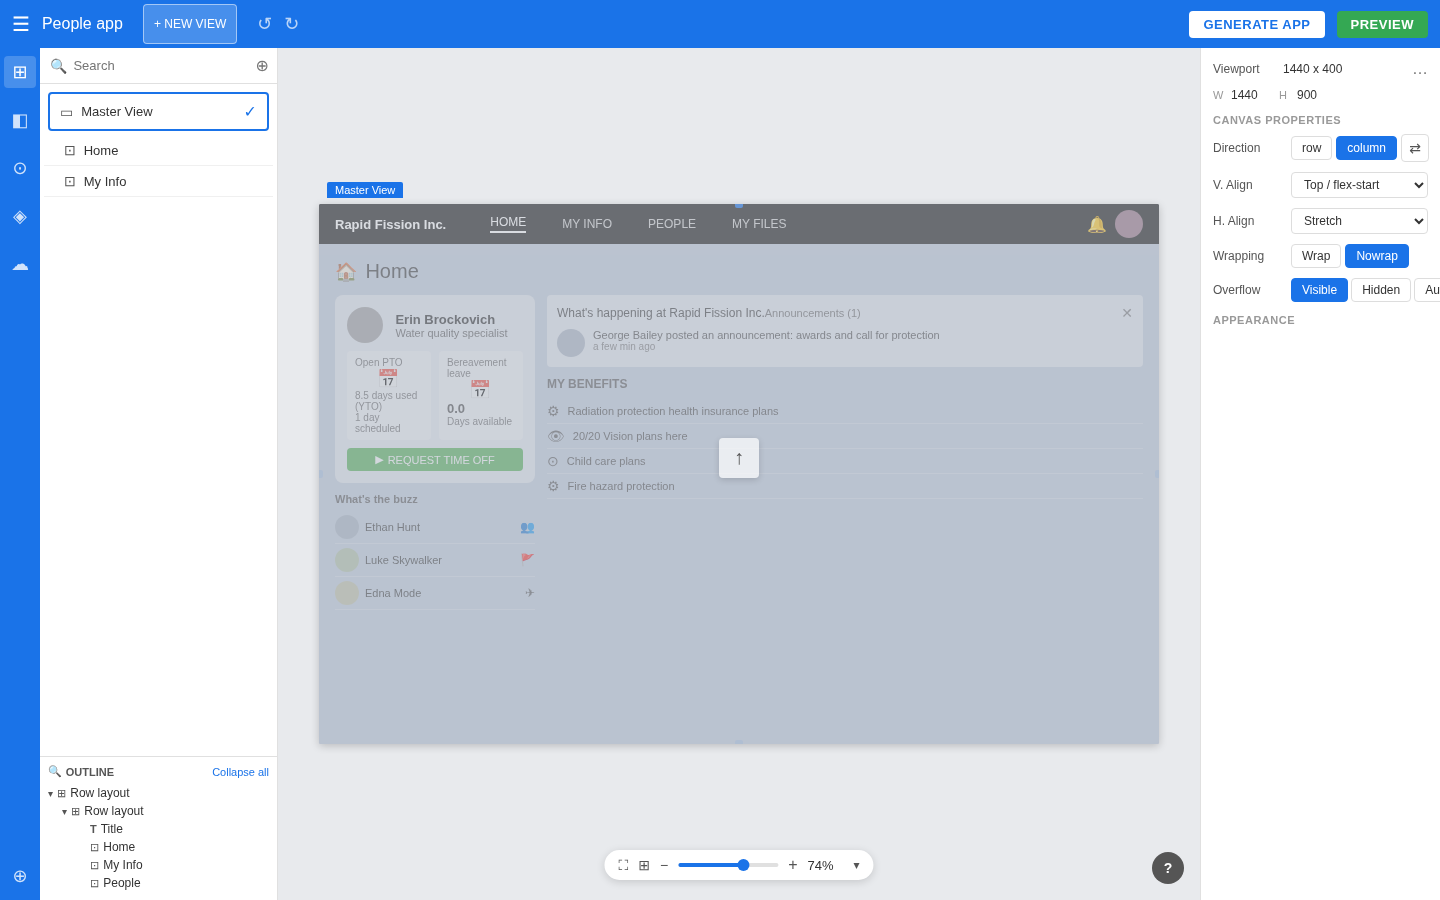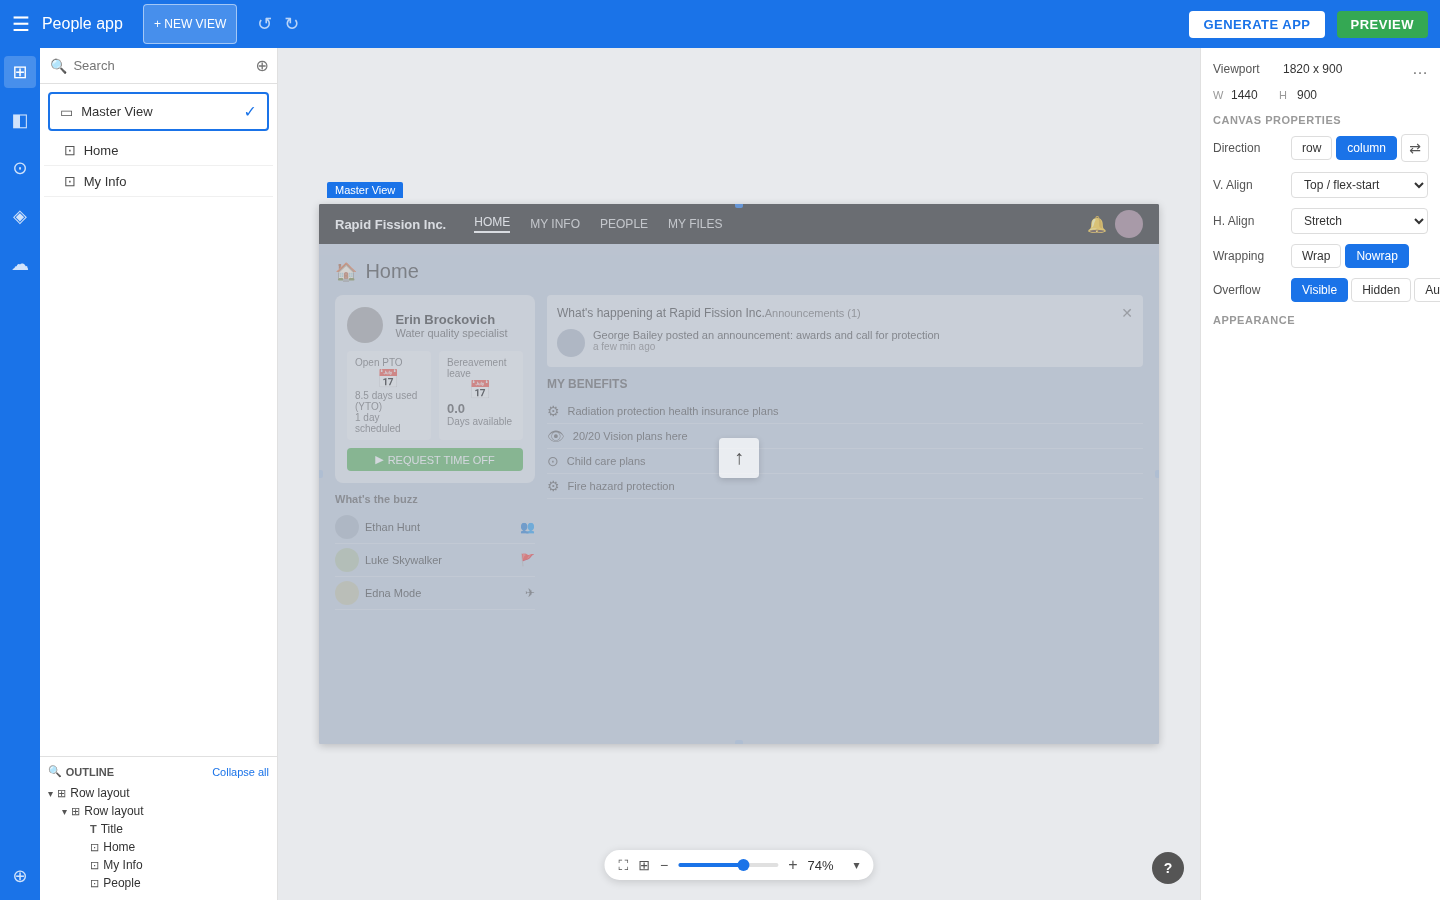--- a/index.html
+++ b/index.html
@@ -225,21 +225,21 @@
     .handle-right { width: 8px; height: 8px; right: -4px; top: 50%; transform: translateY(-50%); }
 
     
     .preview-nav {
       background: #212121;
       color: white;
       display: flex;
       align-items: center;
       padding: 0 16px;
       height: 40px;
-      gap: 20px;
+      gap: 36px;
     }
     .preview-nav-brand { font-size: 13px; font-weight: 600; margin-right: 8px; }
     .preview-nav-link { font-size: 12px; color: rgba(255,255,255,0.8); cursor: pointer; }
     .preview-nav-link.active { color: white; border-bottom: 2px solid white; padding-bottom: 2px; }
     .preview-nav-spacer { flex: 1; }
     .preview-nav-icons { display: flex; gap: 8px; align-items: center; }
     .preview-nav-icon { font-size: 16px; color: white; }
 
     .preview-body {
       background: #c5d0e0;
@@ -788,21 +788,21 @@
     </div>
 
     <div class="help-btn">?</div>
 
   </div>
 
   <div class="right-panel">
 
     <div class="viewport-row">
       <span class="rp-label">Viewport</span>
-      <span style="font-size:12px;color:#333;flex:1;">1820 x 900</span>
+      <span style="font-size:12px;color:#333;flex:1;">1440 x 400</span>
       <span class="rp-more-btn">…</span>
     </div>
 
     <div class="viewport-value-row">
       <div class="viewport-field">
         <span class="viewport-field-label">W</span>
         <span class="viewport-field-value">1440</span>
       </div>
       <div class="viewport-field">
         <span class="viewport-field-label">H</span>

